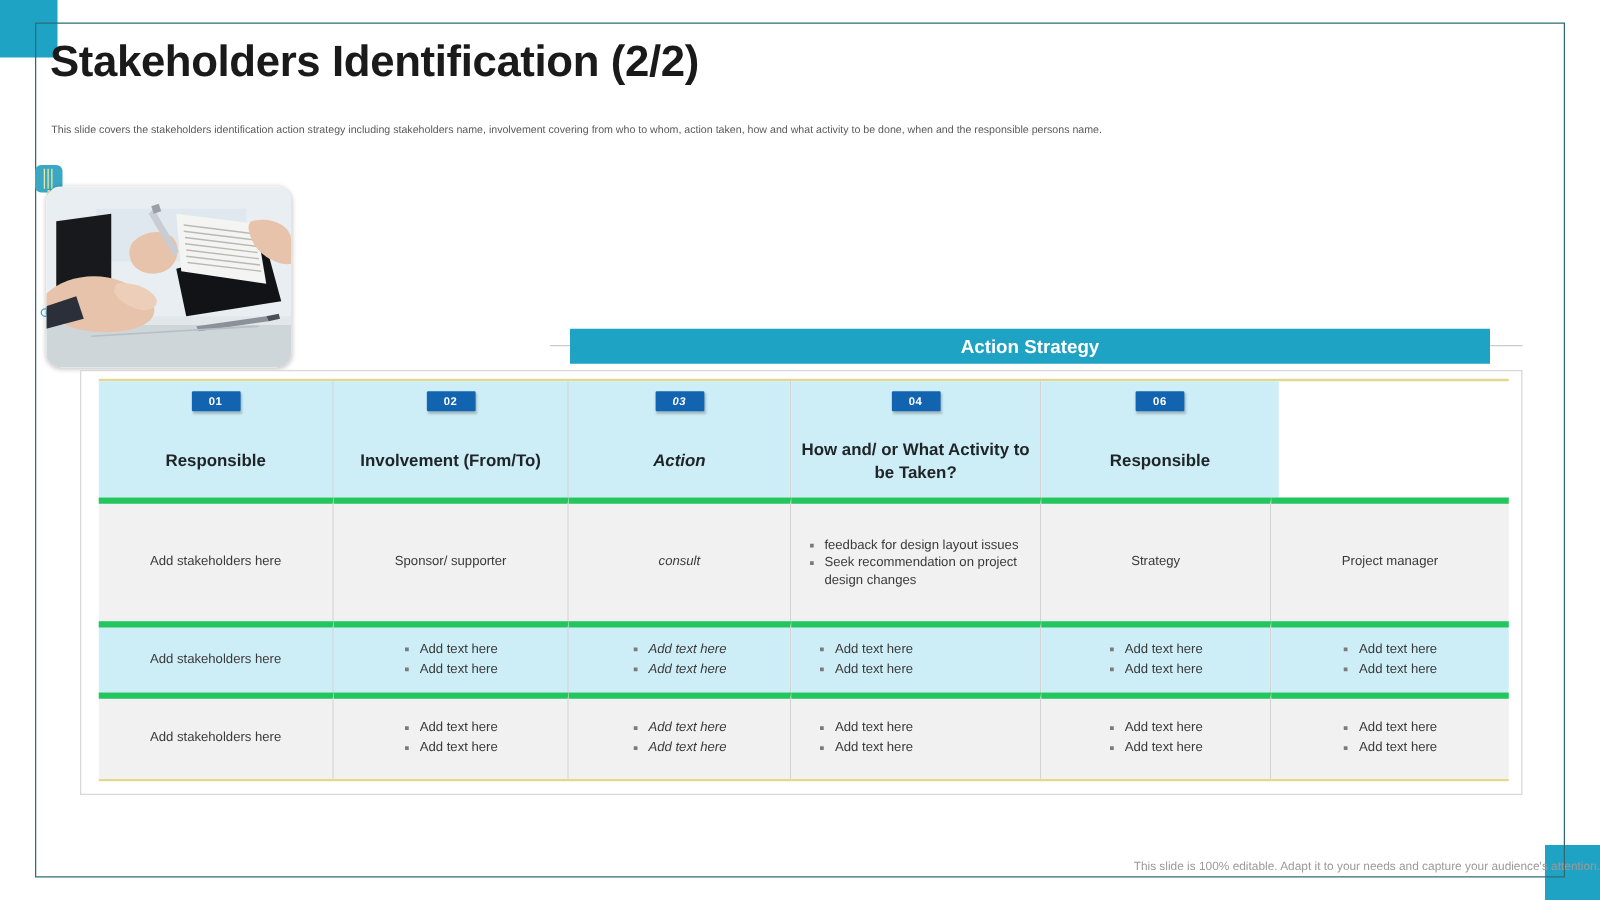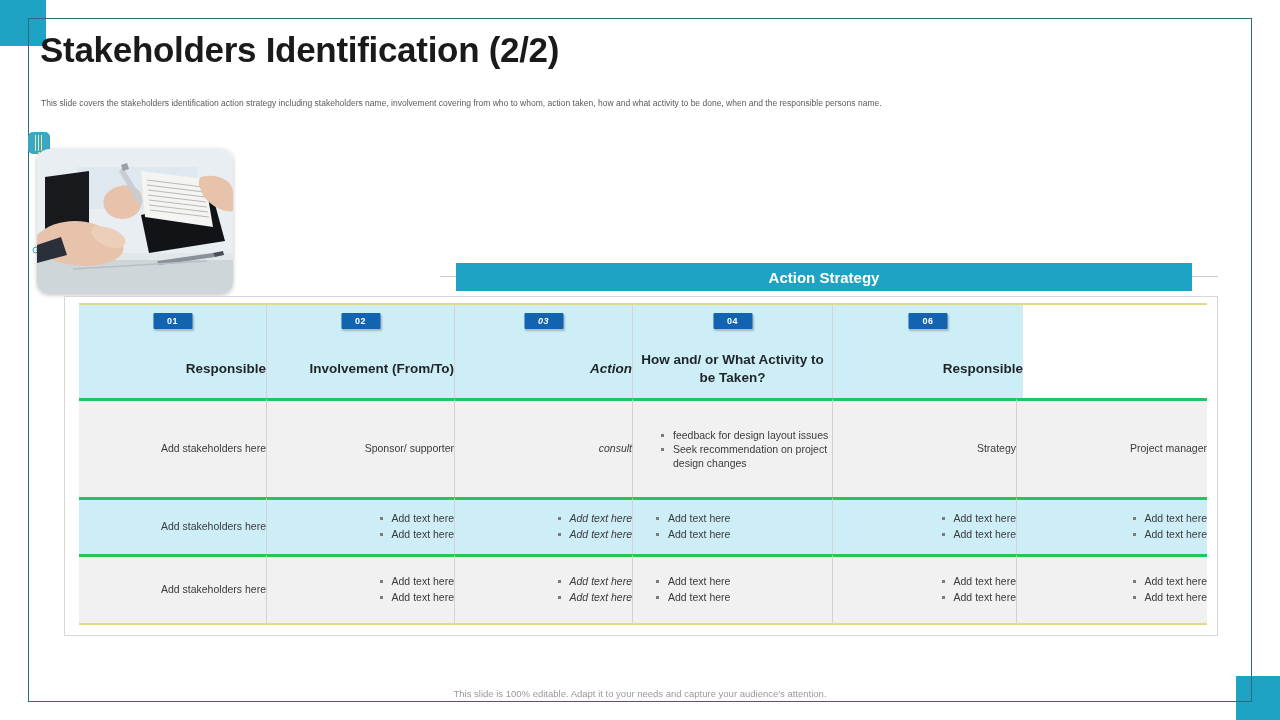--- a/index.html
+++ b/index.html
@@ -159,21 +159,21 @@
   }
   .trow {
     display: flex;
     width: 100%;
   }
   .tcell {
     box-sizing: border-box;
     border-right: 1px solid #d3d3d3;
     display: flex;
     flex-direction: column;
-    align-items: flex-end;
+    align-items: center;
     justify-content: center;
     position: relative;
   }
   .tcell:last-child { border-right: none; }
 
   
   .c0 { width: 188px; }
   .c1 { width: 188px; }
   .c2 { width: 178px; font-style: italic; }
   .c3 { width: 200px; }
@@ -201,21 +201,21 @@
   }
   .hlabel {
     margin-top: 22px;
     font-size: 13.5px;
     font-weight: bold;
     color: #1f2427;
     text-align: center;
     line-height: 1.28;
   }
 
-  .body-row .tcell { border-top: 3px solid #22c55e; }
+  .body-row .tcell { border-top: 5px solid #22c55e; }
   .row-gray .tcell { background: #f1f1f1; }
   .row-blue .tcell { background: #cdeef7; }
   .row-h1 .tcell { height: 99px; }
   .row-h2 .tcell { height: 57px; }
   .row-h3 .tcell { height: 69px; }
 
   .cell-text {
     font-size: 10.5px;
     color: #3a3a3a;
     text-align: center;
@@ -245,21 +245,21 @@
     background: #7b7b7b;
   }
   .bullets.wrapbul li { white-space: normal; line-height: 1.35; }
 
   
   .footer {
     position: absolute;
     left: 0;
     top: 688px;
     width: 1280px;
-    text-align: center;
+    text-align: right;
     font-size: 9.5px;
     color: #9a9a9a;
   }
 </style>
 </head>
 <body>
 
 <div class="corner-sq-tl"></div>
 <div class="corner-sq-br"></div>
 <div class="slide-frame"></div>

